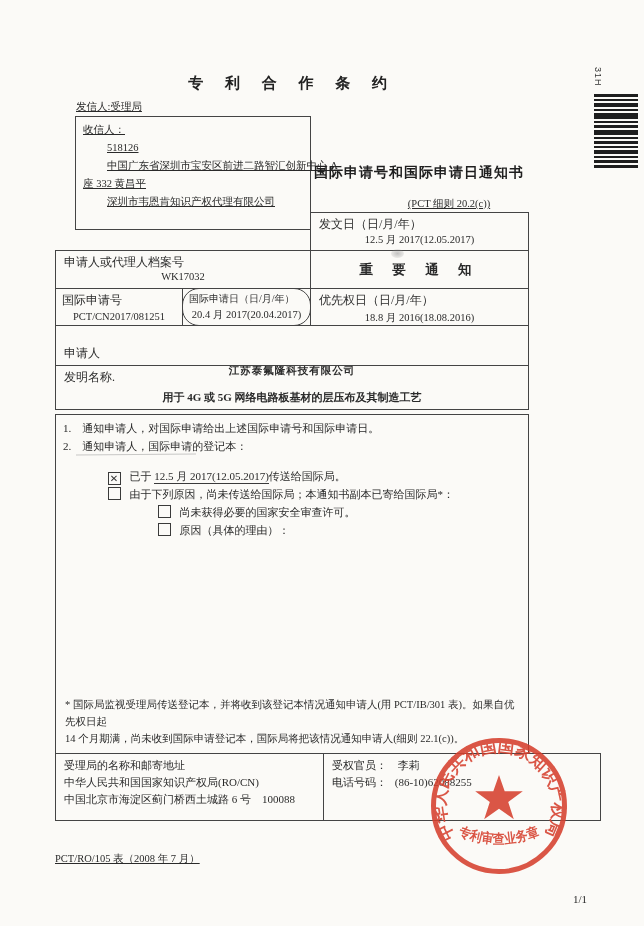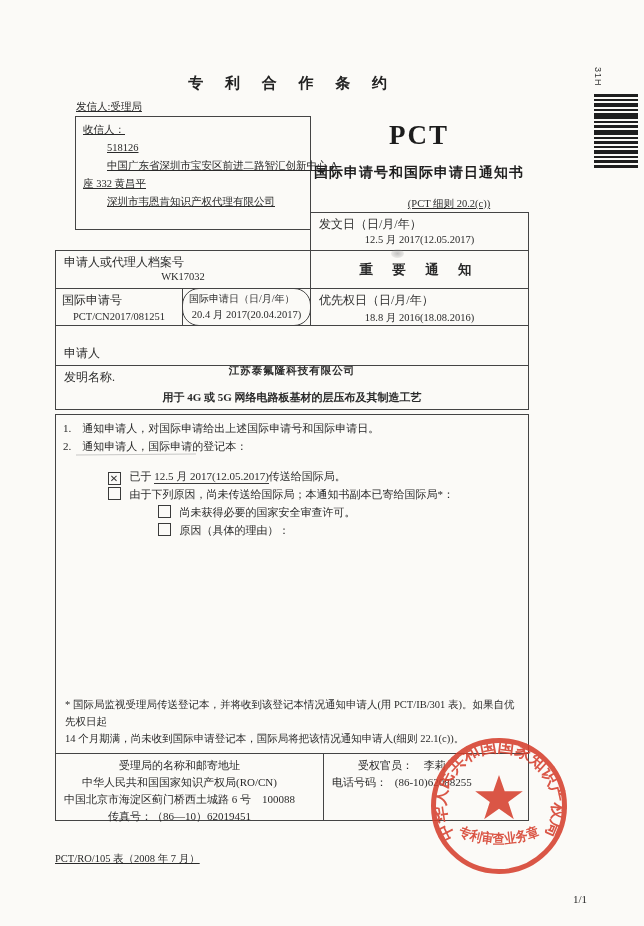--- a/index.html
+++ b/index.html
@@ -42,21 +42,20 @@
   <div class="abs small" style="left:76px;top:100px;">发信人:受理局</div>
 
   <div class="bx row-lines" style="left:75px;top:116px;width:236px;height:114px;padding:4px 7px;">
     <div class="small">收信人：</div>
     <div class="small" style="margin-left:24px;">518126</div>
     <div class="small" style="margin-left:24px;white-space:nowrap;">中国广东省深圳市宝安区前进二路智汇创新中心 A</div>
     <div class="small">座 332 黄昌平</div>
     <div class="small" style="margin-left:24px;">深圳市韦恩肯知识产权代理有限公司</div>
   </div>
 
-  <div class="abs pct" style="left:310px;top:120px;width:218px;">PCT</div>
   <div class="abs ntitle" style="left:300px;top:164px;width:238px;">国际申请号和国际申请日通知书</div>
   <div class="abs small" style="left:340px;top:197px;width:218px;text-align:center;">(PCT 细则 20.2(c))</div>
 
   <div class="bx" style="left:310px;top:212px;width:219px;height:39px;padding:3px 8px;">
     <div class="lbl">发文日（日/月/年）</div>
     <div class="val">12.5 月 2017(12.05.2017)</div>
   </div>
 
   <div class="bx" style="left:55px;top:250px;width:256px;height:39px;padding:3px 8px;">
     <div class="lbl">申请人或代理人档案号</div>
@@ -109,27 +108,26 @@
     <div class="itm" style="left:85px;top:96px;">
       <span class="cb"></span><span>原因（具体的理由）：</span>
     </div>
 
     <div class="fnote">
       <div>* 国际局监视受理局传送登记本，并将收到该登记本情况通知申请人(用 PCT/IB/301 表)。如果自优先权日起</div>
       <div>14 个月期满，尚未收到国际申请登记本，国际局将把该情况通知申请人(细则 22.1(c))。</div>
     </div>
   </div>
 
-  <div class="bx" style="left:55px;top:753px;width:474px;height:68px;text-align:center;">
+  <div class="bx" style="left:55px;top:753px;width:546px;height:68px;">
     <div class="vdiv" style="left:267px;"></div>
     <div class="abs" style="left:8px;top:3px;">
       <div class="ft-line">受理局的名称和邮寄地址</div>
       <div class="ft-line">中华人民共和国国家知识产权局(RO/CN)</div>
       <div class="ft-line">中国北京市海淀区蓟门桥西土城路 6 号　100088</div>
-      <div class="ft-line">传真号：（86—10）62019451</div>
     </div>
     <div class="abs" style="left:276px;top:3px;">
       <div class="ft-line">
         <span>受权官员：</span>
         <span style="margin-left:8px;">李莉</span>
       </div>
       <div class="ft-line">
         <span>电话号码：</span>
         <span style="margin-left:5px;">(86-10)62088255</span>
       </div>

